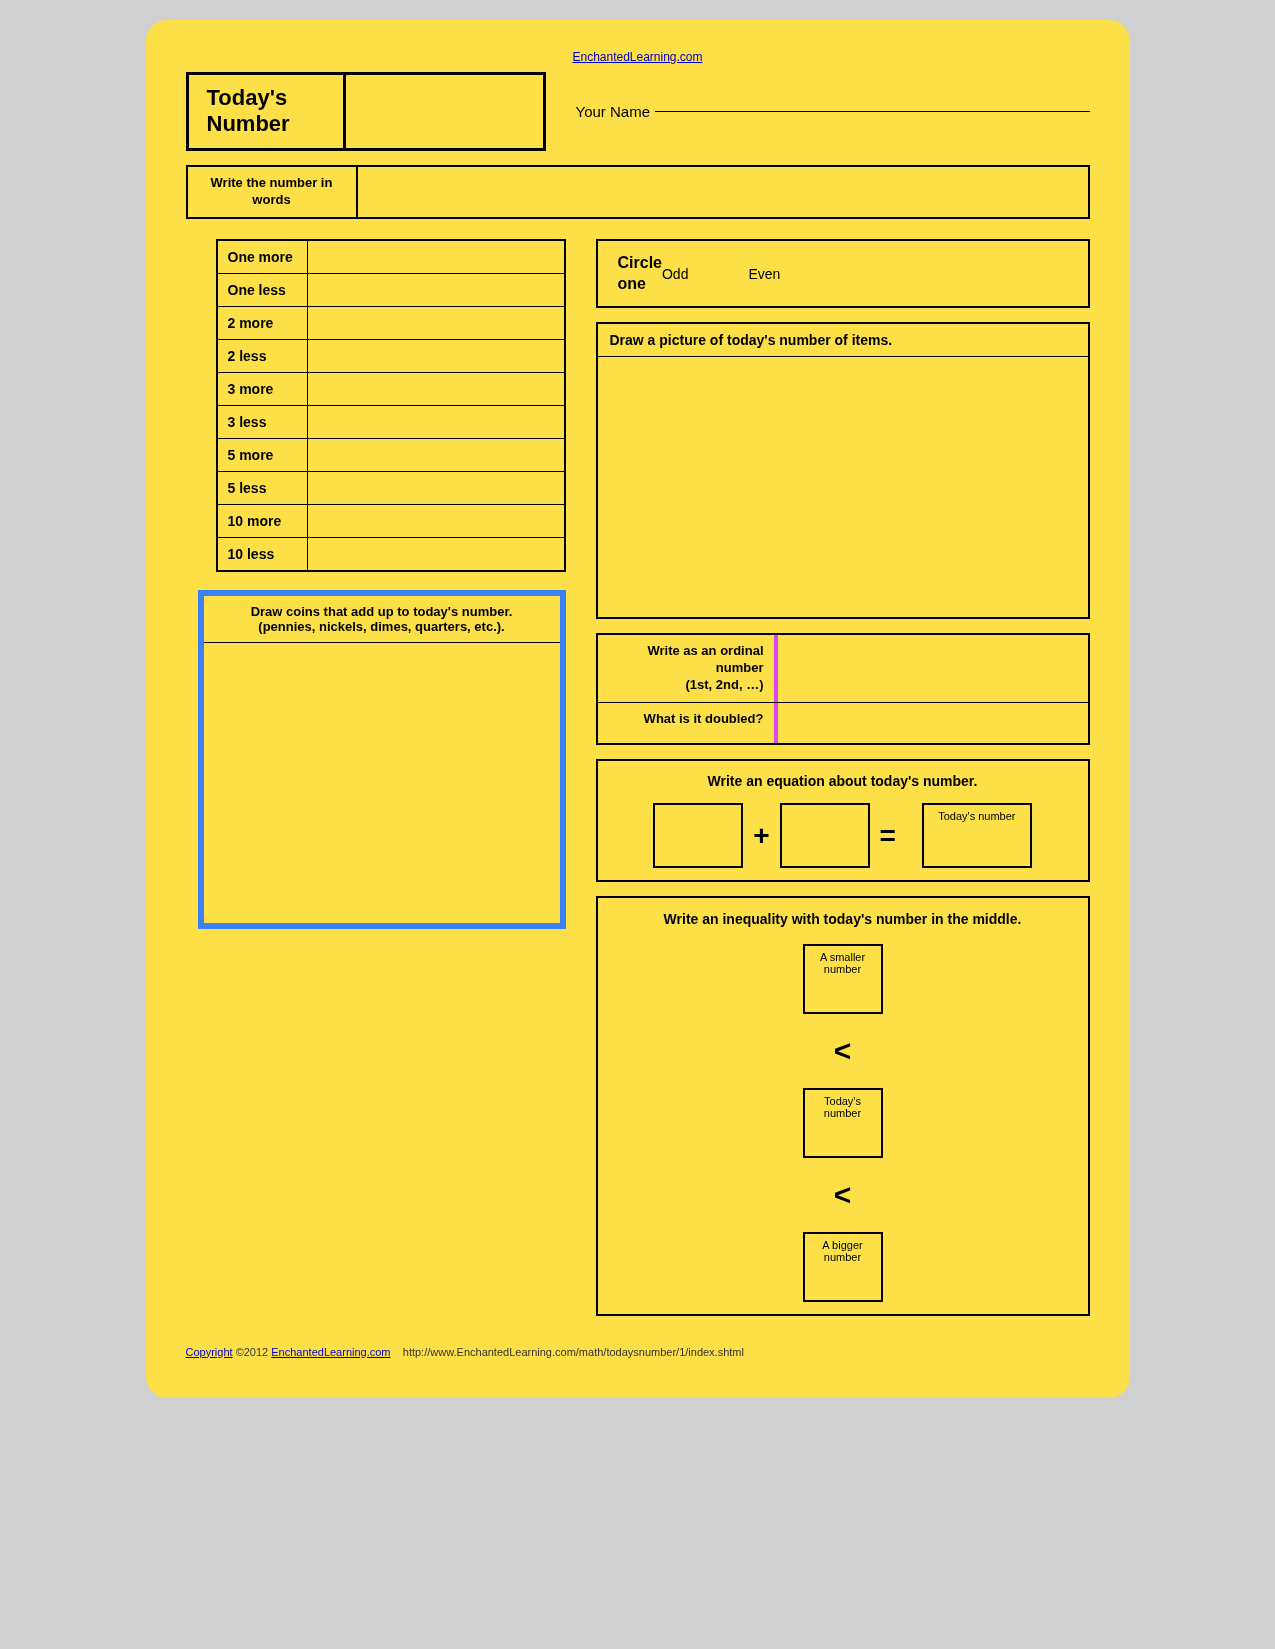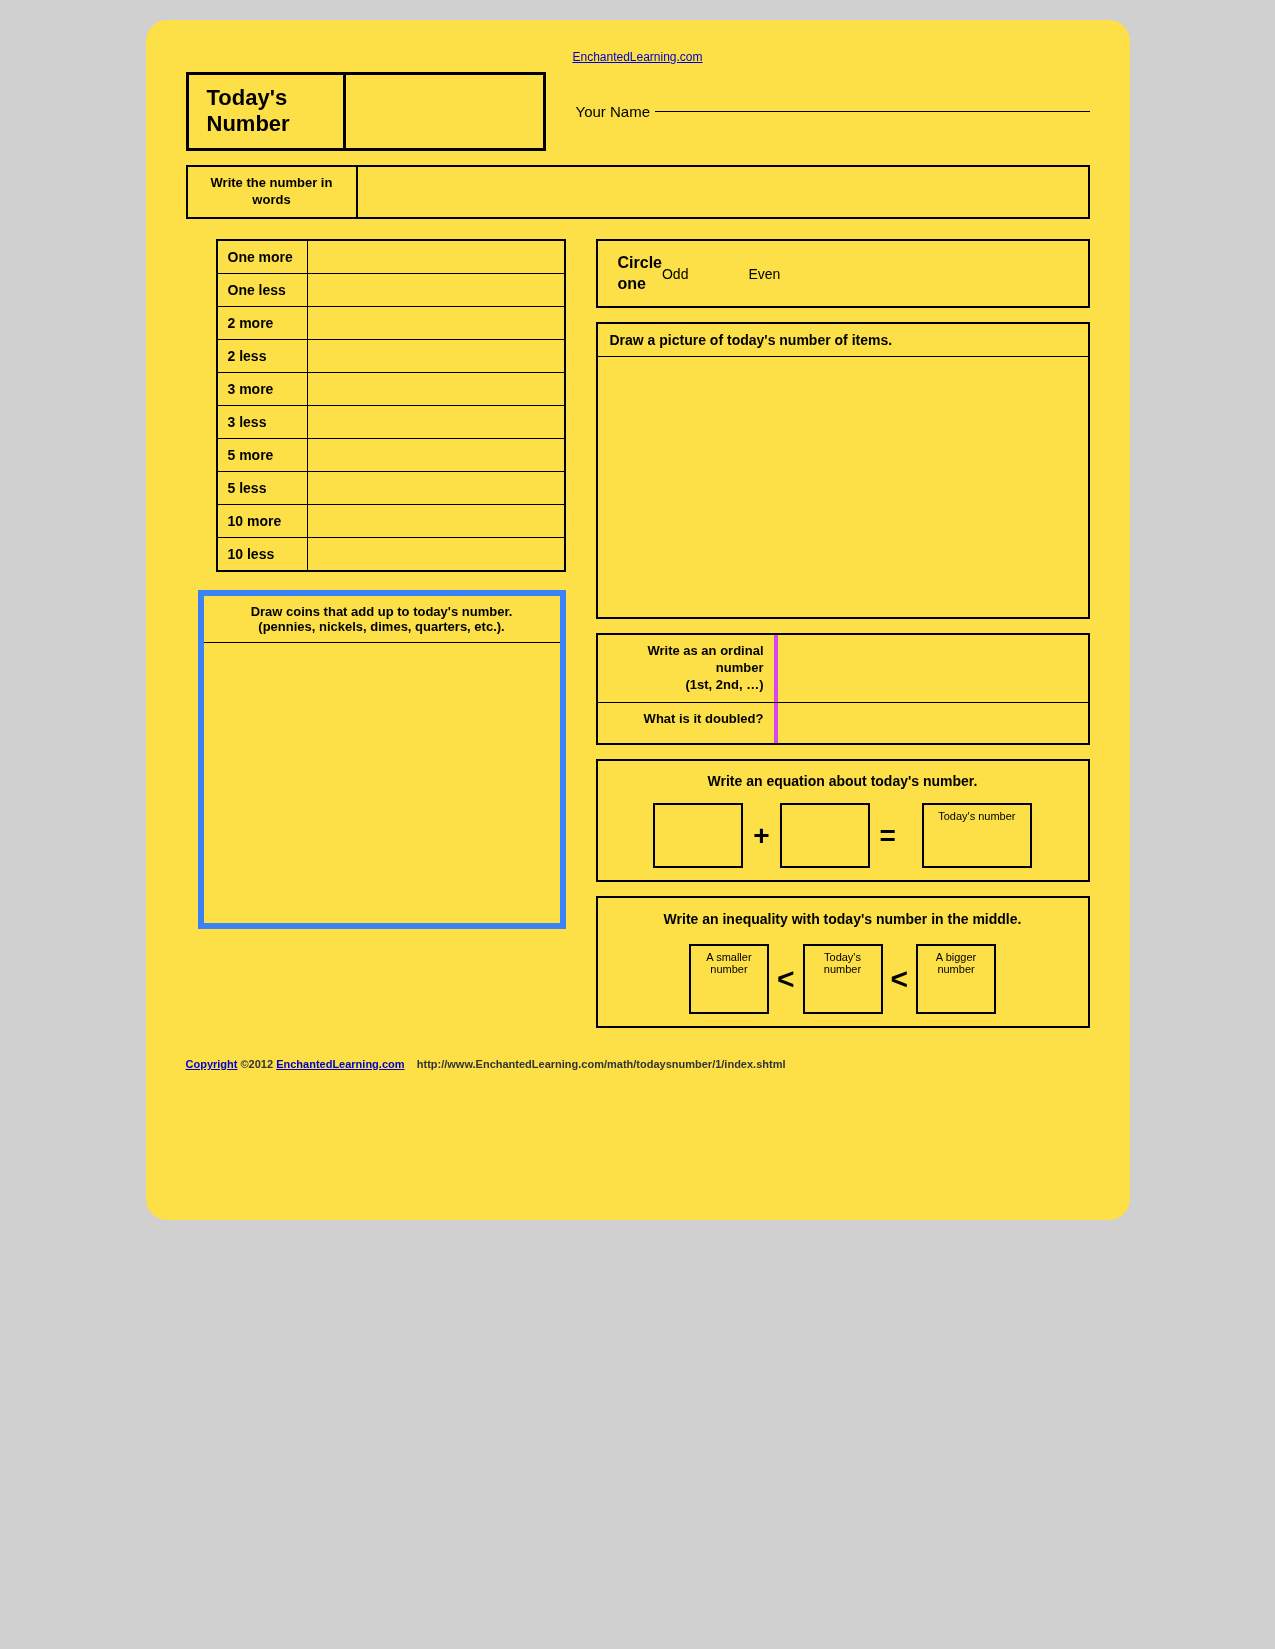--- a/index.html
+++ b/index.html
@@ -250,21 +250,22 @@
       font-size: 14px;
       font-weight: bold;
       text-align: center;
       margin-bottom: 14px;
       line-height: 1.4;
     }
     .inequality-row {
       display: flex;
       align-items: center;
       justify-content: center;
-      gap: 8px;
+      gap: 20px;
+      flex-direction: column;
     }
     .ineq-box {
       border: 2px solid #000;
       width: 80px;
       height: 70px;
       display: flex;
       align-items: flex-start;
       justify-content: center;
       padding-top: 5px;
     }
@@ -275,21 +276,20 @@
     }
     .ineq-symbol {
       font-size: 30px;
       font-weight: bold;
     }
     
     .footer {
       margin-top: 30px;
       font-size: 11px;
       color: #333;
-      font-weight: bold;
     }
     .footer a {
       color: #0000cc;
       text-decoration: underline;
     }
   </style>
 </head>
 <body>
 
 <div class="page">

